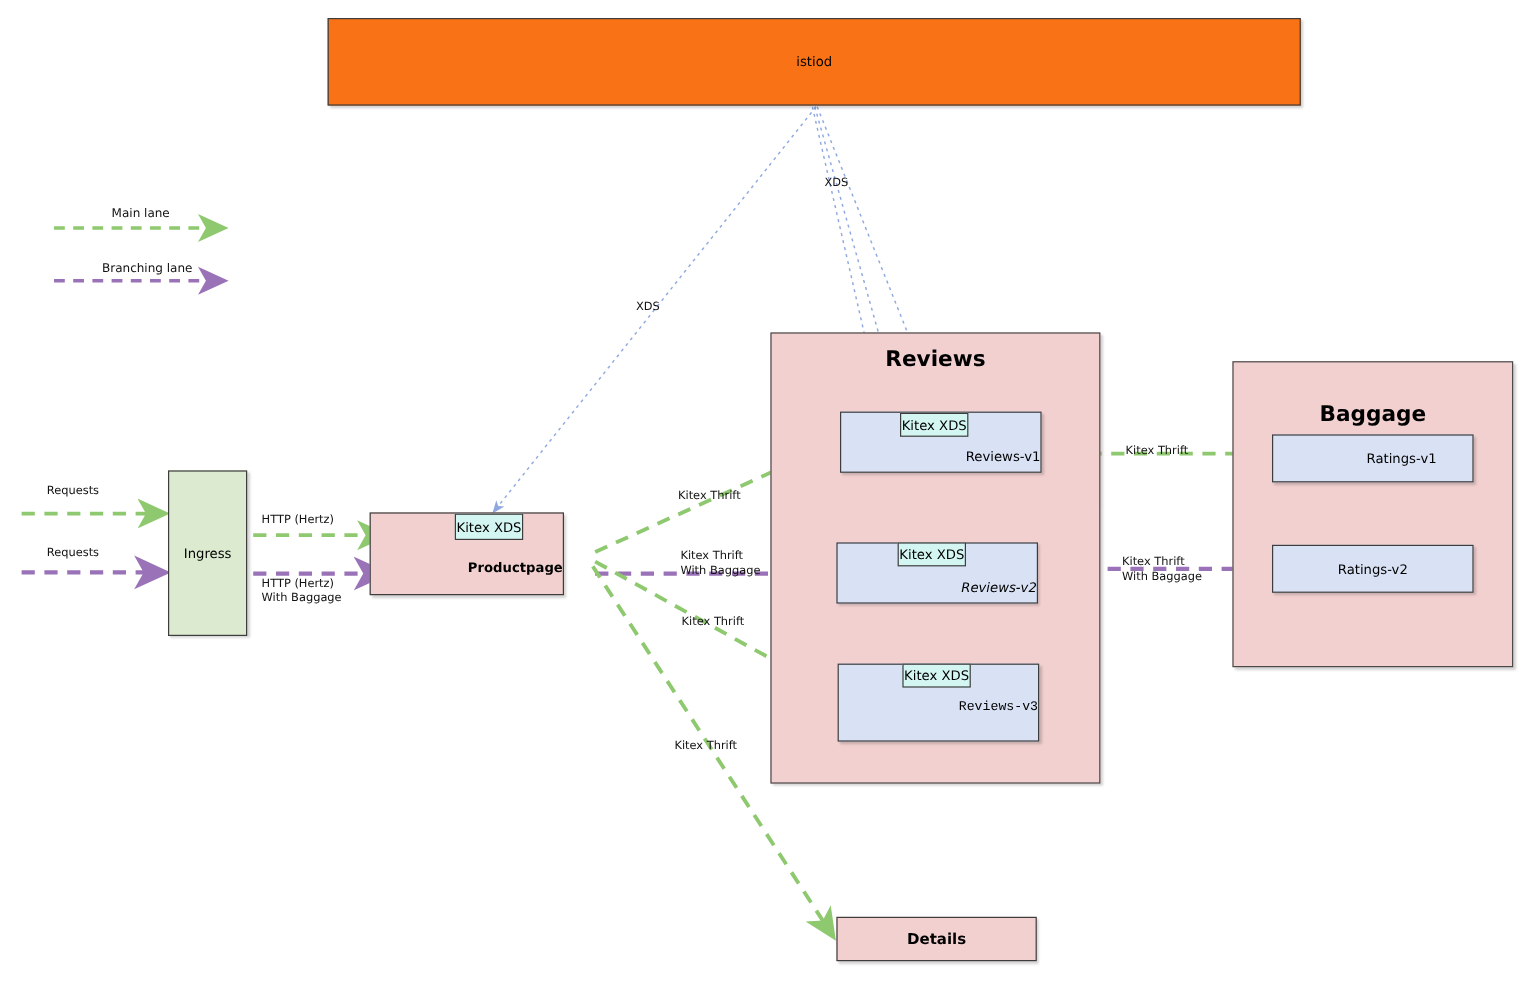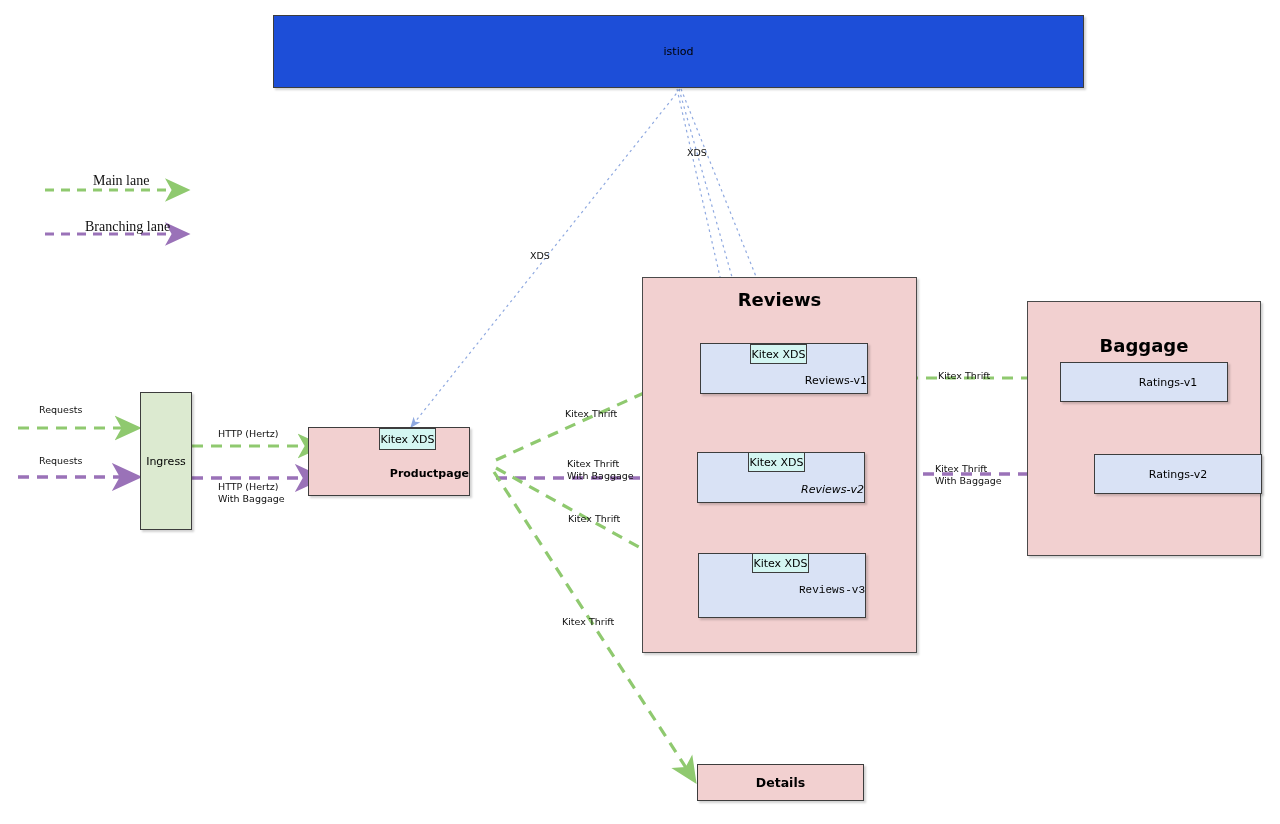--- a/index.html
+++ b/index.html
@@ -11,33 +11,33 @@
         box-shadow:2px 2px 2px rgba(0,0,0,0.18);
         display:flex;align-items:center;justify-content:center;}
   .group{position:absolute;box-sizing:border-box;border:1.6px solid #4a4a4a;
          box-shadow:2px 2px 2px rgba(0,0,0,0.18);}
   .group-title{position:absolute;left:0;right:0;text-align:center;
                font-weight:bold;font-size:18px;color:#000;}
 
   .pink{background:#f2d0d0;}
   .blue{background:#d9e2f5;}
   .green{background:#dcead0;}
-  .cream{background:#1d4ed8;}
+  .cream{background:#f97316;}
 
   .lbl{font-size:11px;color:#000;}
   .lbl-bold{font-weight:bold;font-size:12.5px;color:#000;}
 
   .kitexbox{position:absolute;box-sizing:border-box;border:1.4px solid #3d3d3d;
             background:#d4f6f2;display:flex;align-items:center;justify-content:center;
             font-size:11px;color:#000;}
 
   .edge-label{position:absolute;font-size:9.5px;color:#111;line-height:1.25;
               white-space:pre;background:transparent;}
 
-  .legend-label{position:absolute;font-size:14px;color:#111;white-space:nowrap;font-family:Liberation Serif, serif;}
+  .legend-label{position:absolute;font-size:10px;color:#111;white-space:nowrap;}
 
   .nodecap{position:absolute;left:0;right:0;text-align:right;font-size:11px;color:#000;}
 </style>
 </head>
 <body>
 
 <div id="canvas">
 
   <svg id="wires" viewBox="0 0 1280 824" xmlns="http://www.w3.org/2000/svg">
     <defs>
@@ -75,21 +75,21 @@
     <line x1="677" y1="89" x2="783" y2="552" stroke="#8fa9e0" stroke-width="1.2" stroke-dasharray="2.5 3.5" marker-end="url(#ah-blue)"></line>
   </svg>
 
   <div class="node cream" style="left:273px;top:15px;width:811px;height:73px;">
     <span class="lbl">istiod</span>
   </div>
 
   <div class="legend-label" style="left:93px;top:173px;">Main lane</div>
   <div class="legend-label" style="left:85px;top:219px;">Branching lane</div>
 
-  <div class="node green" style="left:140px;top:392px;width:52px;height:138px;">
+  <div class="node green" style="left:140px;top:392px;width:66px;height:138px;">
     <span class="lbl">Ingress</span>
   </div>
 
   <div class="node pink" style="left:308px;top:427px;width:162px;height:69px;">
     <span class="nodecap lbl-bold" style="top:39px;">Productpage</span>
   </div>
   <div class="kitexbox" style="left:379px;top:428px;width:57px;height:22px;">Kitex XDS</div>
 
   <div class="group pink" style="left:642px;top:277px;width:275px;height:376px;">
     <div class="group-title" style="top:11px;">Reviews</div>
@@ -110,21 +110,21 @@
   </div>
   <div class="kitexbox" style="left:752px;top:553px;width:57px;height:20px;">Kitex XDS</div>
 
   <div class="group pink" style="left:1027px;top:301px;width:234px;height:255px;">
     <div class="group-title" style="top:33px;">Baggage</div>
   </div>
 
   <div class="node blue" style="left:1060px;top:362px;width:168px;height:40px;padding-left:48px;">
     <span class="lbl">Ratings-v1</span>
   </div>
-  <div class="node blue" style="left:1060px;top:454px;width:168px;height:40px;margin-left:34px;">
+  <div class="node blue" style="left:1060px;top:454px;width:168px;height:40px;">
     <span class="lbl">Ratings-v2</span>
   </div>
 
   <div class="node pink" style="left:697px;top:764px;width:167px;height:37px;">
     <span class="lbl-bold">Details</span>
   </div>
 
   <div class="edge-label" style="left:39px;top:404px;">Requests</div>
   <div class="edge-label" style="left:39px;top:455px;">Requests</div>
 

